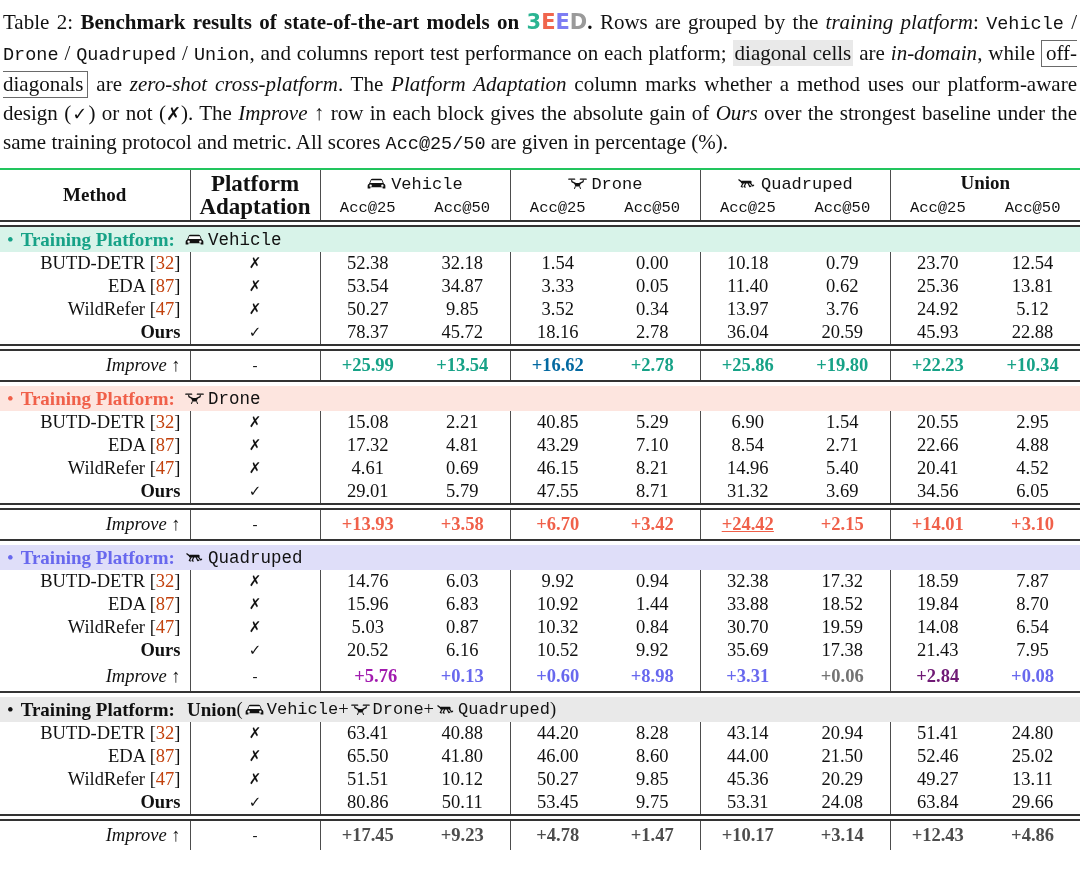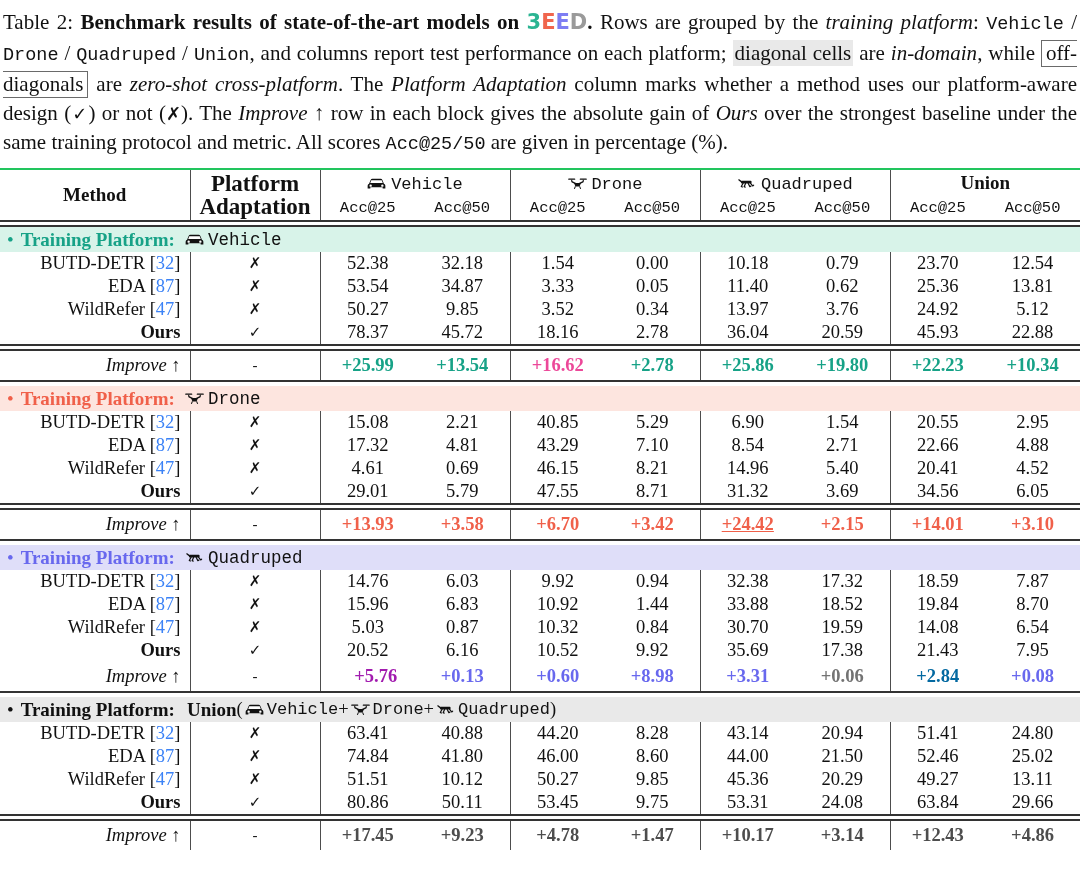--- a/index.html
+++ b/index.html
@@ -34,21 +34,21 @@
   .gh.union .gname{font-family:"Liberation Serif", serif;font-weight:bold;font-size:19px;}
   .metric{font-family:"Liberation Mono", monospace;font-weight:normal;font-size:15.5px;text-align:center;height:24px;}
   .metric.sep{border-right:1px solid #4d4d4d;}
   
   td.rule-dbl{height:3px;border-top:2px solid #333;border-bottom:2px solid #333;}
   td.rule-gap{height:4px;border-top:2px solid #333;}
   
   tbody td{font-size:18.5px;}
   tr.data td{height:23px;line-height:23px;}
   td.method{text-align:right;padding-right:9px;border-right:1px solid #4d4d4d;white-space:nowrap;}
-  td.method .cite{color:#3b82f6;}
+  td.method .cite{color:#c2410c;}
   td.method.ours{font-weight:bold;}
   td.adapt{text-align:center;border-right:1px solid #4d4d4d;
     font-family:"DejaVu Sans", sans-serif;font-weight:bold;font-size:15px;}
   td.v{text-align:center;}
   td.v.sep{border-right:1px solid #4d4d4d;}
   
   tr.band td{height:25px;}
   .band-inner{display:flex;align-items:center;padding-left:7px;white-space:nowrap;}
   .band-inner .bullet{font-size:19px;margin-right:7px;}
   .band-inner .bl{font-weight:bold;font-size:19px;margin-right:8px;}
@@ -213,21 +213,21 @@
           <td class="v">22.88</td>
         </tr>
         <tr>
           <td class="rule-dbl" colspan="10"></td>
         </tr>
         <tr class="improve">
           <td class="method ilabel">Improve ↑</td>
           <td class="adapt" style="font-family: &quot;Liberation Serif&quot;, serif; font-weight: normal;">-</td>
           <td class="v" style="color: rgb(23, 162, 135);">+25.99</td>
           <td class="v sep" style="color: rgb(23, 162, 135);">+13.54</td>
-          <td class="v" style="color: #ec4899;">+16.62</td>
+          <td class="v" style="color: #0369a1;">+16.62</td>
           <td class="v sep" style="color: rgb(23, 162, 135);">+2.78</td>
           <td class="v" style="color: rgb(23, 162, 135);">+25.86</td>
           <td class="v sep" style="color: rgb(23, 162, 135);">+19.80</td>
           <td class="v" style="color: rgb(23, 162, 135);">+22.23</td>
           <td class="v" style="color: rgb(23, 162, 135);">+10.34</td>
         </tr>
         <tr>
           <td class="rule-gap" colspan="10"></td>
         </tr>
         <tr class="band">
@@ -370,21 +370,21 @@
         </tr>
         <tr class="improve">
           <td class="method ilabel">Improve ↑</td>
           <td class="adapt" style="font-family: &quot;Liberation Serif&quot;, serif; font-weight: normal;">-</td>
           <td class="v" style="color: #a21caf; padding-left: 16px;">+5.76</td>
           <td class="v sep" style="color: rgb(104, 104, 238);">+0.13</td>
           <td class="v" style="color: rgb(104, 104, 238);">+0.60</td>
           <td class="v sep" style="color: rgb(104, 104, 238);">+8.98</td>
           <td class="v" style="color: rgb(104, 104, 238);">+3.31</td>
           <td class="v sep" style="color: #737373;">+0.06</td>
-          <td class="v" style="color: #0369a1;">+2.84</td>
+          <td class="v" style="color: #701a75;">+2.84</td>
           <td class="v" style="color: rgb(104, 104, 238);">+0.08</td>
         </tr>
         <tr>
           <td class="rule-gap" colspan="10"></td>
         </tr>
         <tr class="band">
           <td colspan="10" style="background: rgb(233, 233, 233);">
             <div class="band-inner">
               <span class="bullet" style="color: rgb(17, 17, 17);">•</span>
               <span class="bl" style="color: rgb(17, 17, 17);">Training Platform:</span>
@@ -416,21 +416,21 @@
           <td class="v">44.20</td>
           <td class="v sep">8.28</td>
           <td class="v">43.14</td>
           <td class="v sep">20.94</td>
           <td class="v">51.41</td>
           <td class="v">24.80</td>
         </tr>
         <tr class="data">
           <td class="method"><span>EDA</span><span> [</span><span class="cite">87</span><span>]</span></td>
           <td class="adapt">✗</td>
-          <td class="v">74.84</td>
+          <td class="v">65.50</td>
           <td class="v sep">41.80</td>
           <td class="v">46.00</td>
           <td class="v sep">8.60</td>
           <td class="v">44.00</td>
           <td class="v sep">21.50</td>
           <td class="v">52.46</td>
           <td class="v">25.02</td>
         </tr>
         <tr class="data">
           <td class="method"><span>WildRefer</span><span> [</span><span class="cite">47</span><span>]</span></td>

